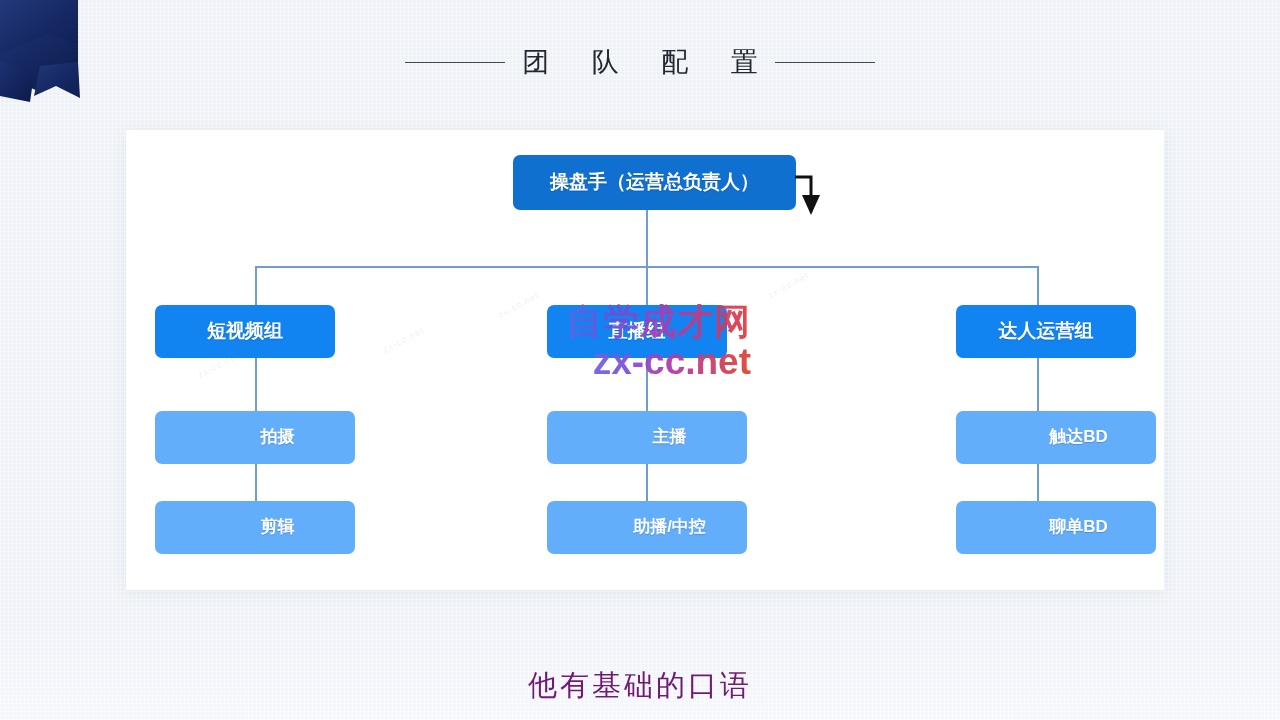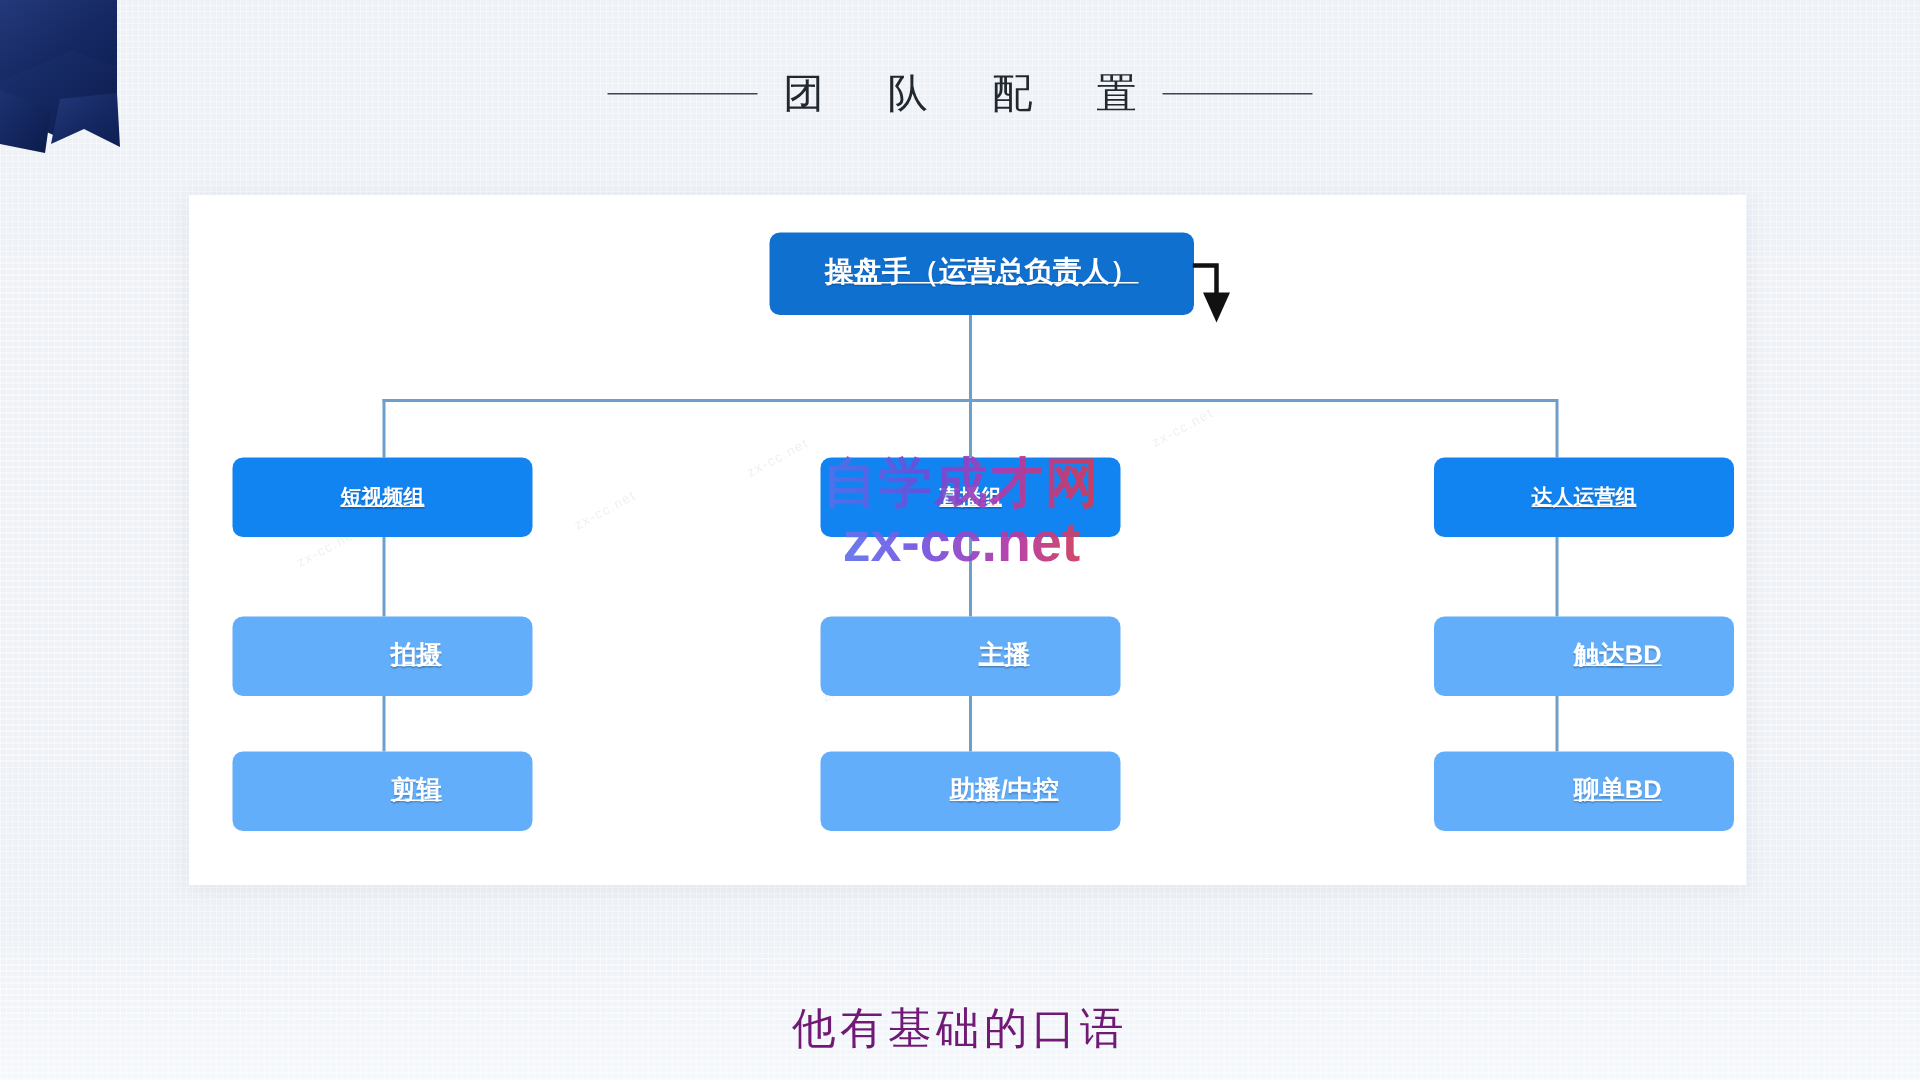--- a/index.html
+++ b/index.html
@@ -94,34 +94,33 @@
     display: flex;
     align-items: center;
     justify-content: center;
     color: #ffffff;
     font-weight: bold;
     box-sizing: border-box;
     text-align: center;
     line-height: 1.1;
     z-index: 3;
     text-shadow: 0 1px 1px rgba(0,0,0,0.18);
-    text-decoration: underline;
   }
   .node.root {
     background: #1070d0;
     font-size: 19px;
     left: 387px;
     top: 25px;
     width: 283px;
     height: 55px;
   }
   .node.group {
     background: #1184f2;
-    font-size: 14px;
-    width: 200px;
+    font-size: 19px;
+    width: 180px;
     height: 53px;
     top: 175px;
   }
   .node.leaf {
     background: #63aefb;
     font-size: 17px;
     width: 200px;
     height: 53px;
     padding-left: 45px;
   }
@@ -151,21 +150,21 @@
   }
 
   
   .watermark {
     position: absolute;
     left: 531px;
     top: 304px;
     width: 220px;
     z-index: 6;
     pointer-events: none;
-    text-align: center;
+    text-align: right;
     line-height: 1.0;
   }
   .wm-cn {
     font-size: 36px;
     font-weight: bold;
     letter-spacing: 1px;
     background: linear-gradient(90deg, #4b7cf3 0%, #6a4fd8 38%, #b03ab0 60%, #e03a3a 100%);
     -webkit-background-clip: text;
     background-clip: text;
     color: transparent;

